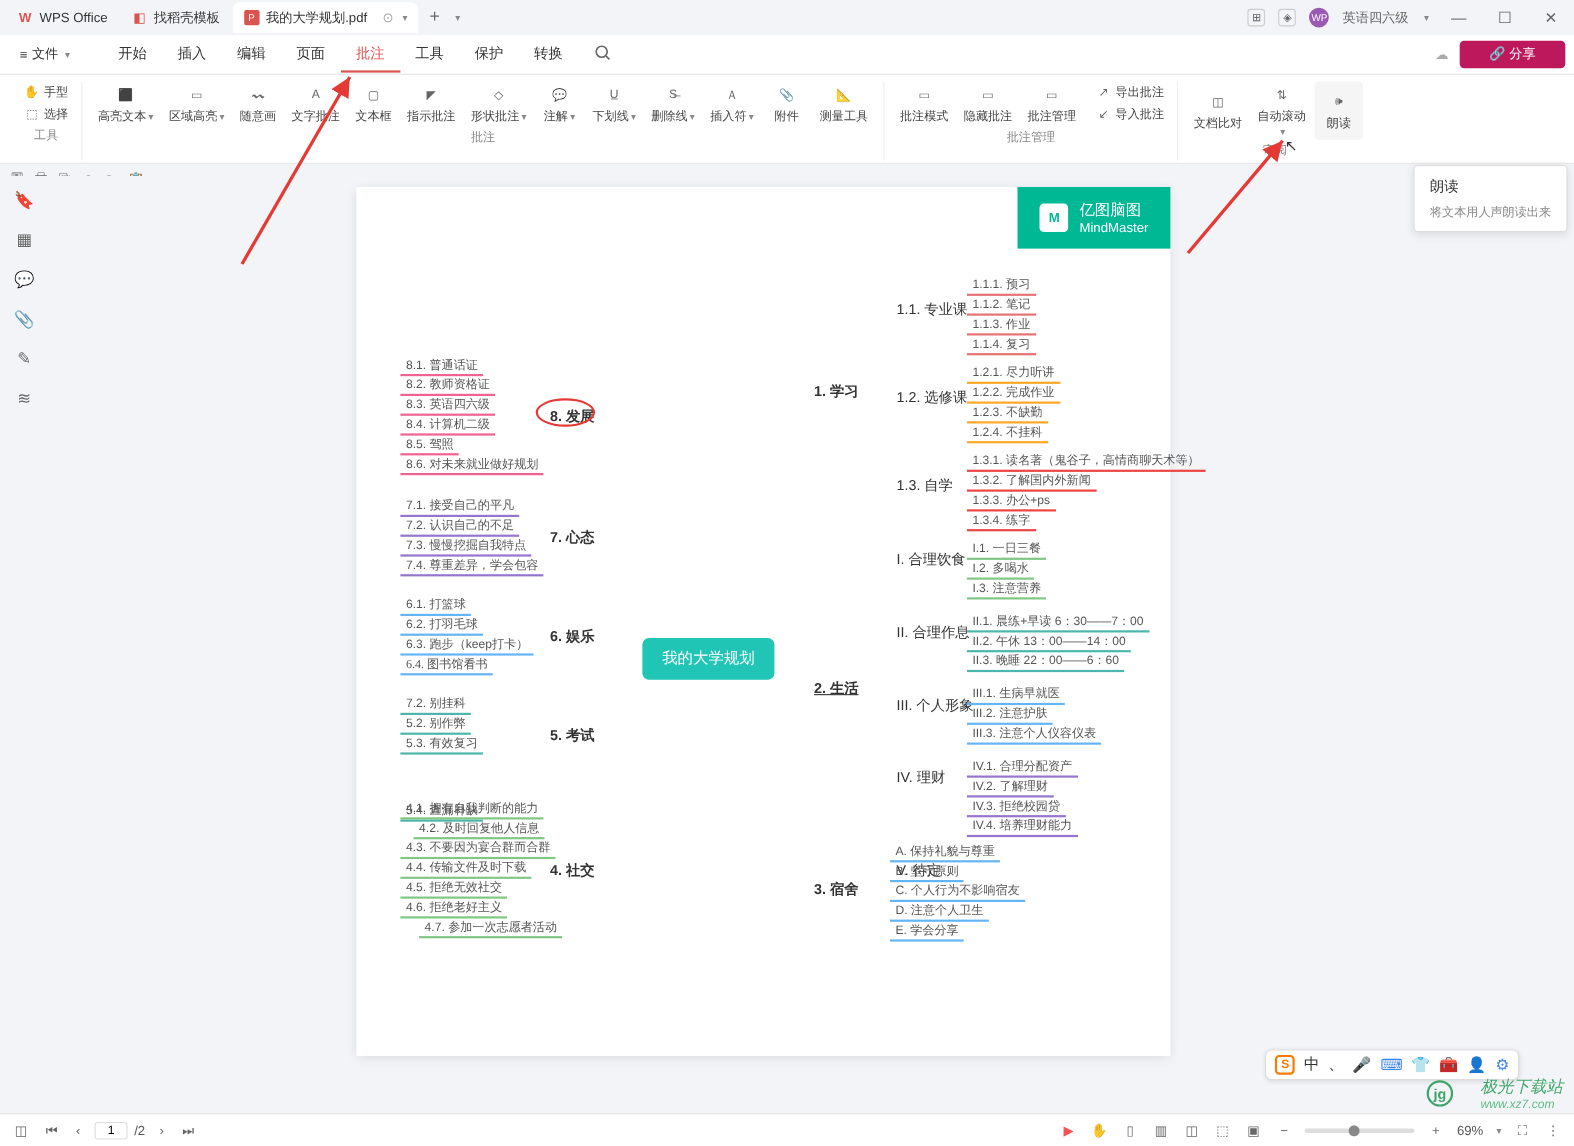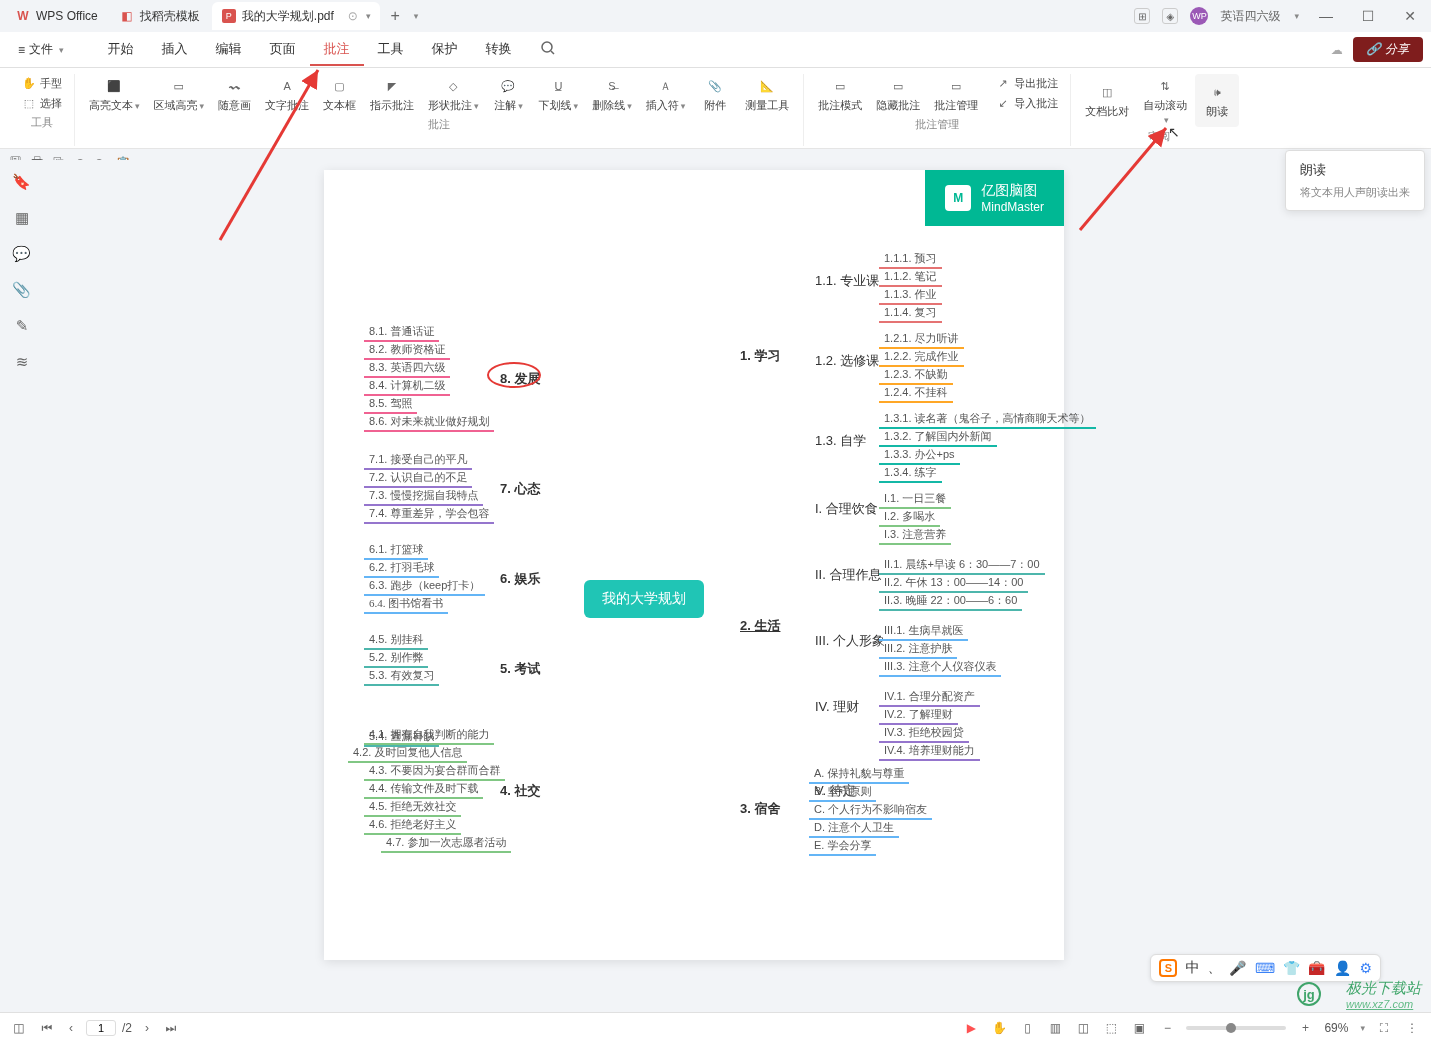--- a/index.html
+++ b/index.html
@@ -16,21 +16,21 @@
 .title-right .wicon { width: 16px; height: 16px; display: inline-flex; align-items: center; justify-content: center; border: 1px solid #ccc; border-radius: 3px; font-size: 10px; }
 .avatar { width: 18px; height: 18px; border-radius: 50%; background: #9b59b6; color: #fff; font-size: 9px; display: inline-flex; align-items: center; justify-content: center; }
 .win-btn { width: 30px; text-align: center; font-size: 14px; cursor: pointer; }
 
 
 .menu-bar { height: 36px; background: #fff; display: flex; align-items: center; padding: 0 8px; border-bottom: 1px solid #e0e0e0; }
 .file-menu { display: flex; align-items: center; gap: 4px; padding: 4px 10px; border-radius: 4px; cursor: pointer; }
 .menu-item { padding: 6px 14px; cursor: pointer; font-size: 13px; color: #333; }
 .menu-item.active { color: #d9534f; border-bottom: 2px solid #d9534f; }
 .menu-right { margin-left: auto; display: flex; align-items: center; gap: 10px; }
-.share-btn { background: #7f1d1d; color: #fff; padding: 4px 14px; border-radius: 4px; font-size: 12px; cursor: pointer; font-style: italic; }
+.share-btn { background: #be185d; color: #fff; padding: 4px 27px; border-radius: 4px; font-size: 12px; cursor: pointer; }
 
 
 .ribbon { background: #fff; display: flex; padding: 6px 10px 2px; border-bottom: 1px solid #e5e5e5; }
 .ribbon-group { display: flex; flex-direction: column; align-items: center; padding: 0 8px; border-right: 1px solid #eee; }
 .ribbon-group:last-child { border-right: none; }
 .ribbon-row { display: flex; gap: 2px; }
 .ribbon-btn { display: flex; flex-direction: column; align-items: center; justify-content: center; padding: 2px 6px; cursor: pointer; border-radius: 4px; min-width: 44px; gap: 2px; font-size: 11px; color: #444; }
 .ribbon-btn.small { flex-direction: row; min-width: auto; padding: 2px 4px; gap: 4px; }
 .ribbon-btn .ricon { width: 20px; height: 20px; display: inline-flex; align-items: center; justify-content: center; color: #666; }
 .ribbon-btn.small .ricon { width: 14px; height: 14px; font-size: 11px; }
@@ -50,21 +50,21 @@
 .page { position: absolute; left: 280px; top: 10px; width: 740px; height: 790px; background: #fff; box-shadow: 0 2px 10px rgba(0,0,0,.1); }
 
 
 .mm-logo { position: absolute; right: 0; top: 0; background: #00b894; color: #fff; padding: 12px 20px; display: flex; align-items: center; gap: 10px; }
 .mm-logo-icon { width: 26px; height: 26px; background: #fff; color: #00b894; border-radius: 4px; display: flex; align-items: center; justify-content: center; font-weight: bold; }
 .mm-center { position: absolute; left: 260px; top: 410px; background: #20c5b5; color: #fff; padding: 10px 18px; border-radius: 6px; font-size: 14px; font-weight: 500; }
 .mm-node { position: absolute; font-size: 13px; padding: 2px 6px; }
 .mm-leaf { position: absolute; font-size: 11px; padding: 1px 5px; color: #555; white-space: nowrap; }
 .mm-leaf.u-red { border-bottom: 2px solid #e57373; }
 .mm-leaf.u-orange { border-bottom: 2px solid #ffa726; }
-.mm-leaf.u-yellow { border-bottom: 2px solid #14b8a6; }
+.mm-leaf.u-yellow { border-bottom: 2px solid #ef4444; }
 .mm-leaf.u-green { border-bottom: 2px solid #81c784; }
 .mm-leaf.u-teal { border-bottom: 2px solid #4db6ac; }
 .mm-leaf.u-blue { border-bottom: 2px solid #64b5f6; }
 .mm-leaf.u-purple { border-bottom: 2px solid #9575cd; }
 .mm-leaf.u-pink { border-bottom: 2px solid #f06292; }
 .circle-highlight { position: absolute; border: 2px solid #e53935; border-radius: 50%; width: 54px; height: 26px; }
 
 
 .arrow { position: absolute; color: #e53935; }
 
@@ -78,21 +78,21 @@
 .status-bar .spacer { flex: 1; }
 .page-nav { display: flex; align-items: center; gap: 6px; }
 .page-nav input { width: 30px; text-align: center; border: 1px solid #ddd; border-radius: 3px; font-size: 11px; padding: 1px; }
 .zoom-slider { width: 100px; height: 4px; background: #ddd; border-radius: 2px; position: relative; }
 .zoom-thumb { position: absolute; width: 10px; height: 10px; background: #888; border-radius: 50%; top: -3px; left: 40%; }
 .sicon2 { cursor: pointer; color: #666; display: inline-flex; width: 18px; justify-content: center; }
 
 
 .ime-bar { position: absolute; right: 50px; bottom: 60px; background: #fff; border: 1px solid #ddd; border-radius: 6px; padding: 4px 8px; display: flex; gap: 8px; align-items: center; font-size: 14px; box-shadow: 0 1px 4px rgba(0,0,0,.1); }
 .watermark { position: absolute; right: 10px; bottom: 32px; font-size: 15px; color: #3fa46a; font-style: italic; text-shadow: 0 0 1px #fff; }
-.watermark small { display: block; font-size: 11px; color: #5fb885; text-decoration: underline; }
+.watermark small { display: block; font-size: 11px; color: #5fb885; }
 .wm-logo { position: absolute; right: 110px; bottom: 36px; width: 24px; height: 24px; border: 2px solid #3fa46a; border-radius: 50%; display:flex; align-items:center; justify-content:center; color:#3fa46a; font-weight:bold; font-size:13px; }
 </style>
 </head>
 <body>
 
 <div class="title-bar">
   <div class="tab">
     <span class="tab-icon" style="color:#d9534f;font-weight:bold">W</span>
     <span>WPS Office</span>
   </div>
@@ -352,27 +352,27 @@
           <div class="mm-leaf u-purple" style="left: 40px; top: 281px;">7.1. 接受自己的平凡</div>
           <div class="mm-leaf u-purple" style="left: 40px; top: 299px;">7.2. 认识自己的不足</div>
           <div class="mm-leaf u-purple" style="left: 40px; top: 317px;">7.3. 慢慢挖掘自我特点</div>
           <div class="mm-leaf u-purple" style="left: 40px; top: 335px;">7.4. 尊重差异，学会包容</div>
           <div class="mm-node" style="left: 170px; top: 398px; font-weight: 600;">6. 娱乐</div>
           <div class="mm-leaf u-blue" style="left: 40px; top: 371px;">6.1. 打篮球</div>
           <div class="mm-leaf u-blue" style="left: 40px; top: 389px;">6.2. 打羽毛球</div>
           <div class="mm-leaf u-blue" style="left: 40px; top: 407px;">6.3. 跑步（keep打卡）</div>
           <div class="mm-leaf u-blue" style="left: 40px; top: 425px; font-family: Liberation Serif, serif;">6.4. 图书馆看书</div>
           <div class="mm-node" style="left: 170px; top: 488px; font-weight: 600;">5. 考试</div>
-          <div class="mm-leaf u-teal" style="left: 40px; top: 461px;">4.5. 别挂科</div>
+          <div class="mm-leaf u-teal" style="left: 40px; top: 461px;">7.2. 别挂科</div>
           <div class="mm-leaf u-teal" style="left: 40px; top: 479px;">5.2. 别作弊</div>
           <div class="mm-leaf u-teal" style="left: 40px; top: 497px;">5.3. 有效复习</div>
           <div class="mm-leaf u-teal" style="left: 40px; top: 534px; margin-top: 24px;">5.4. 查漏补缺</div>
           <div class="mm-node" style="left: 170px; top: 610px; font-weight: 600;">4. 社交</div>
           <div class="mm-leaf u-green" style="left: 40px; top: 556px;">4.1. 拥有自我判断的能力</div>
-          <div class="mm-leaf u-green" style="left: 24px; top: 574px;">4.2. 及时回复他人信息</div>
+          <div class="mm-leaf u-green" style="left: 52px; top: 574px;">4.2. 及时回复他人信息</div>
           <div class="mm-leaf u-green" style="left: 40px; top: 592px;">4.3. 不要因为宴合群而合群</div>
           <div class="mm-leaf u-green" style="left: 40px; top: 610px;">4.4. 传输文件及时下载</div>
           <div class="mm-leaf u-green" style="left: 40px; top: 628px;">4.5. 拒绝无效社交</div>
           <div class="mm-leaf u-green" style="left: 40px; top: 646px;">4.6. 拒绝老好主义</div>
           <div class="mm-leaf u-green" style="left: 40px; top: 664px; margin-left: 17px;">4.7. 参加一次志愿者活动</div>
         </div>
       <div class="circle-highlight" style="left:163px;top:192px"></div>
     </div>
   </div>
 </div>

